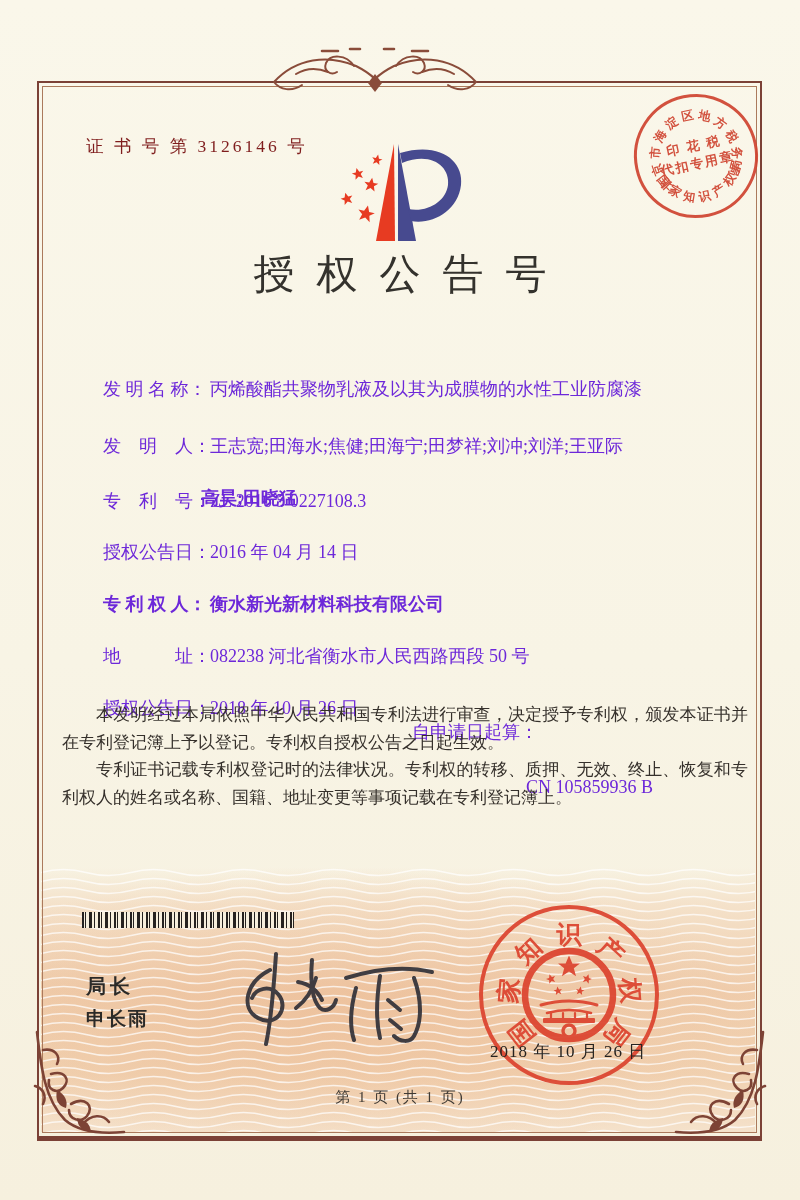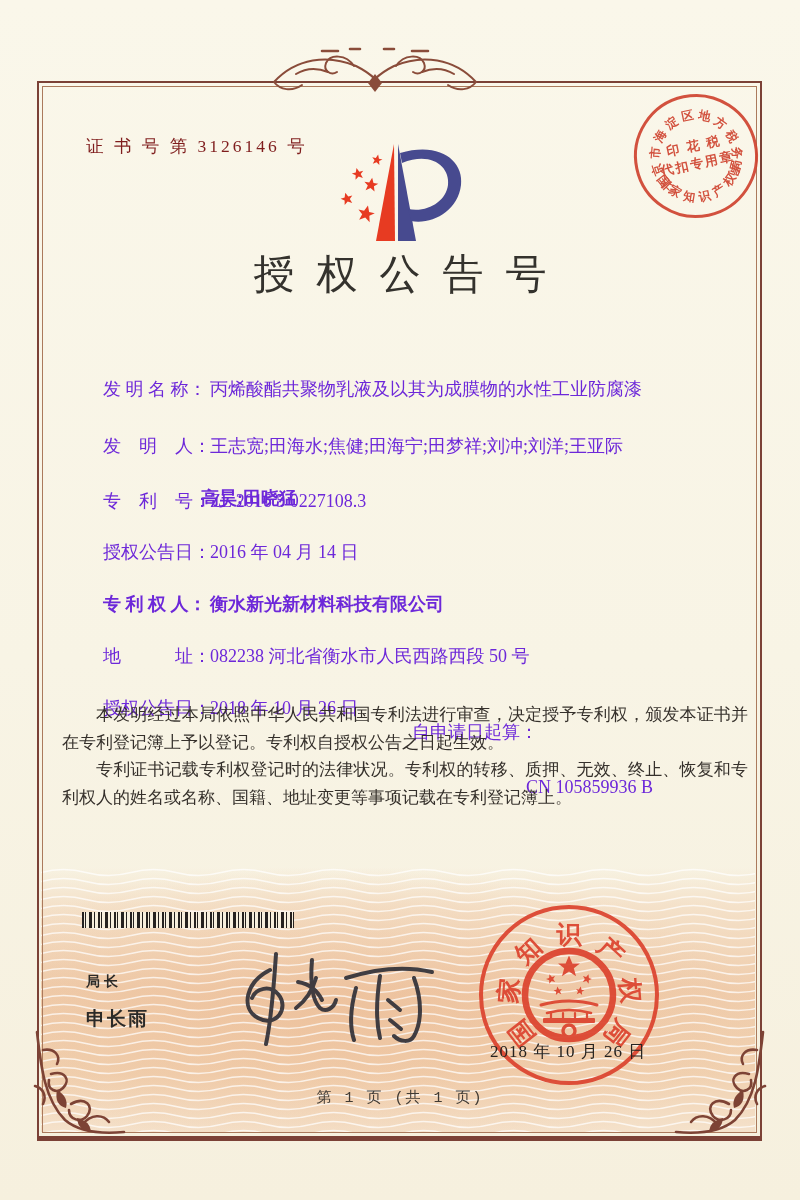--- a/index.html
+++ b/index.html
@@ -43,32 +43,32 @@
   .paras{left:62px;top:701px;width:686px;font-size:17px;line-height:27.6px;
        color:#35302b;text-align:justify;}
   .paras p{margin:0;text-indent:2em;}
   
   .barcode{left:82px;top:912px;width:212px;height:16px;z-index:3;
        background:
         repeating-linear-gradient(90deg,#262220 0 2px,rgba(0,0,0,0) 2px 3px,
           #262220 3px 4px,rgba(0,0,0,0) 4px 7px,#262220 7px 10px,rgba(0,0,0,0) 10px 12px,
           #262220 12px 13px,rgba(0,0,0,0) 13px 16px),
         linear-gradient(#f7efdd,#f7efdd);}
-  .director-label{left:86px;top:973px;font-size:14px;font-weight:600;color:#2b2a28;
+  .director-label{left:86px;top:973px;font-size:20px;font-weight:600;color:#2b2a28;
        font-family:"Liberation Sans","DejaVu Sans",sans-serif;letter-spacing:4px;z-index:3;}
   .director-name{left:86px;top:1006px;font-size:19px;font-weight:600;color:#2b2a28;
        font-family:"Liberation Sans","DejaVu Sans",sans-serif;letter-spacing:2px;z-index:3;}
   .signature{left:228px;top:946px;width:215px;height:102px;z-index:3;}
   .seal{left:479px;top:905px;width:172px;height:172px;border:4px solid #dc442f;
        border-radius:50%;color:#dc442f;z-index:4;opacity:.93;}
   .seal .arc-char{font-size:25px;font-weight:700;}
   .emblem{position:absolute;left:36px;top:28px;width:100px;height:112px;}
   .seal-date{left:490px;top:1040px;font-size:17px;color:#262320;letter-spacing:1px;z-index:6;white-space:pre;}
   .footer{left:0;right:0;top:1088px;text-align:center;font-size:15px;color:#3f3a34;
-       letter-spacing:2px;z-index:3;white-space:pre;font-family:Liberation Mono, monospace;}
+       letter-spacing:2px;z-index:3;white-space:pre;}
   
   .orn-top{left:266px;top:44px;width:218px;height:50px;z-index:6;}
   .orn-corner{width:102px;height:114px;z-index:6;}
   .orn-bl{left:30px;top:1026px;}
   .orn-br{left:668px;top:1026px;transform:scaleX(-1);}
   .arc-char{position:absolute;left:50%;top:50%;width:1em;height:1em;
        margin:-0.5em 0 0 -0.5em;text-align:center;line-height:1;display:block;
        transform-origin:center;}
 </style>
 </head>

